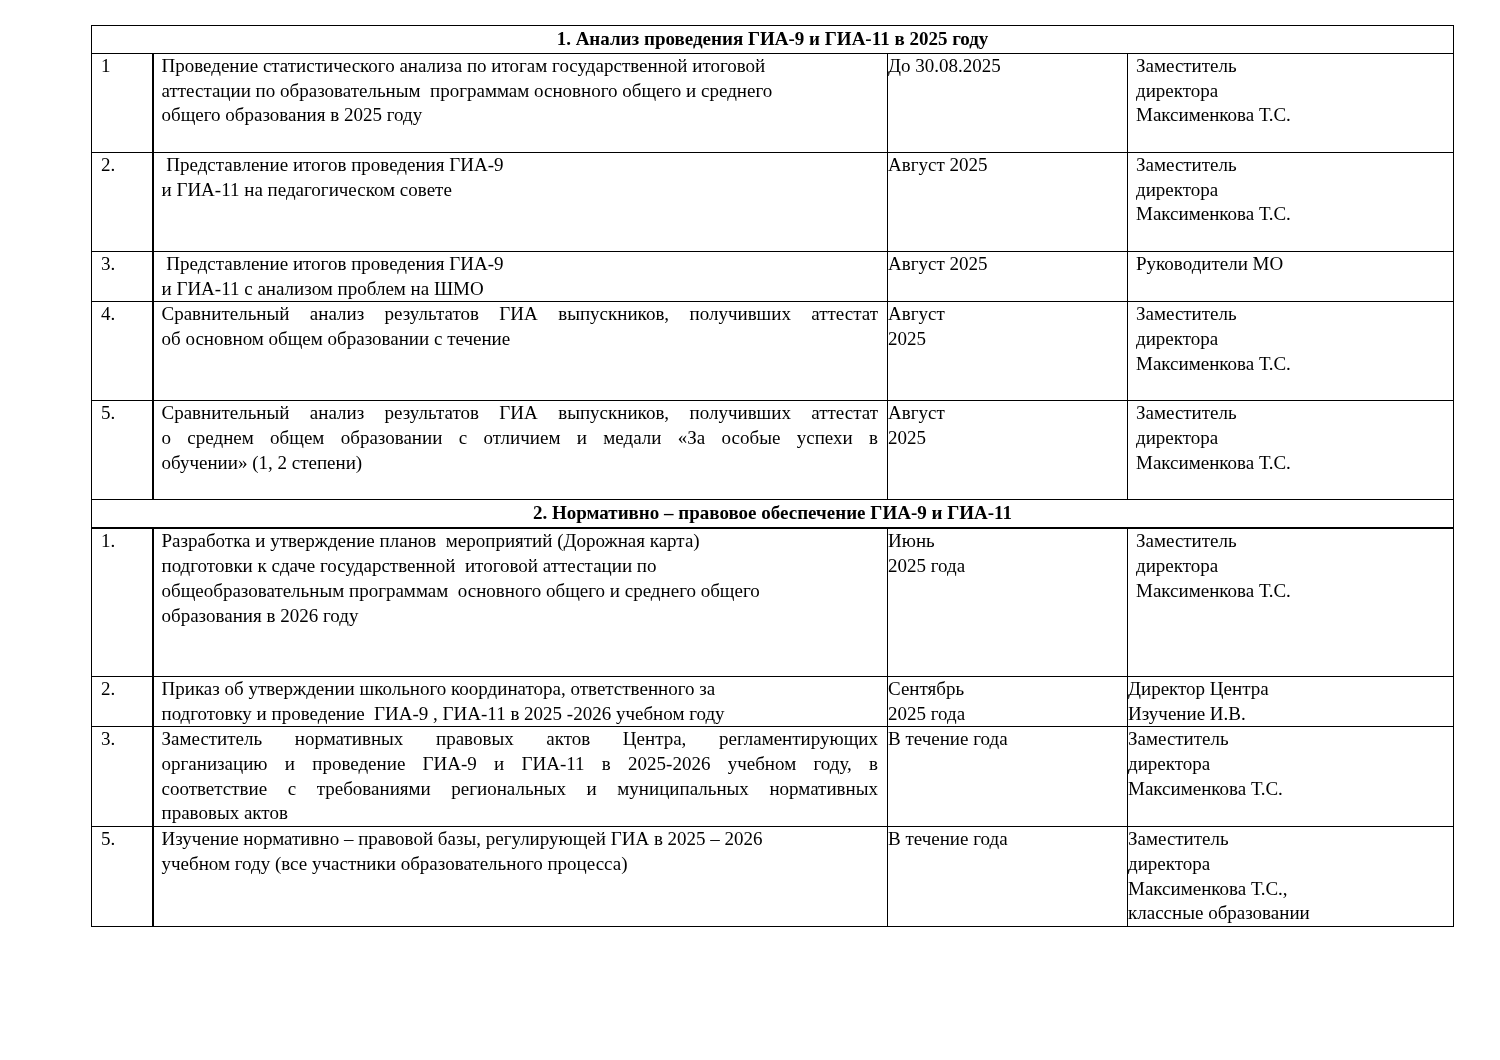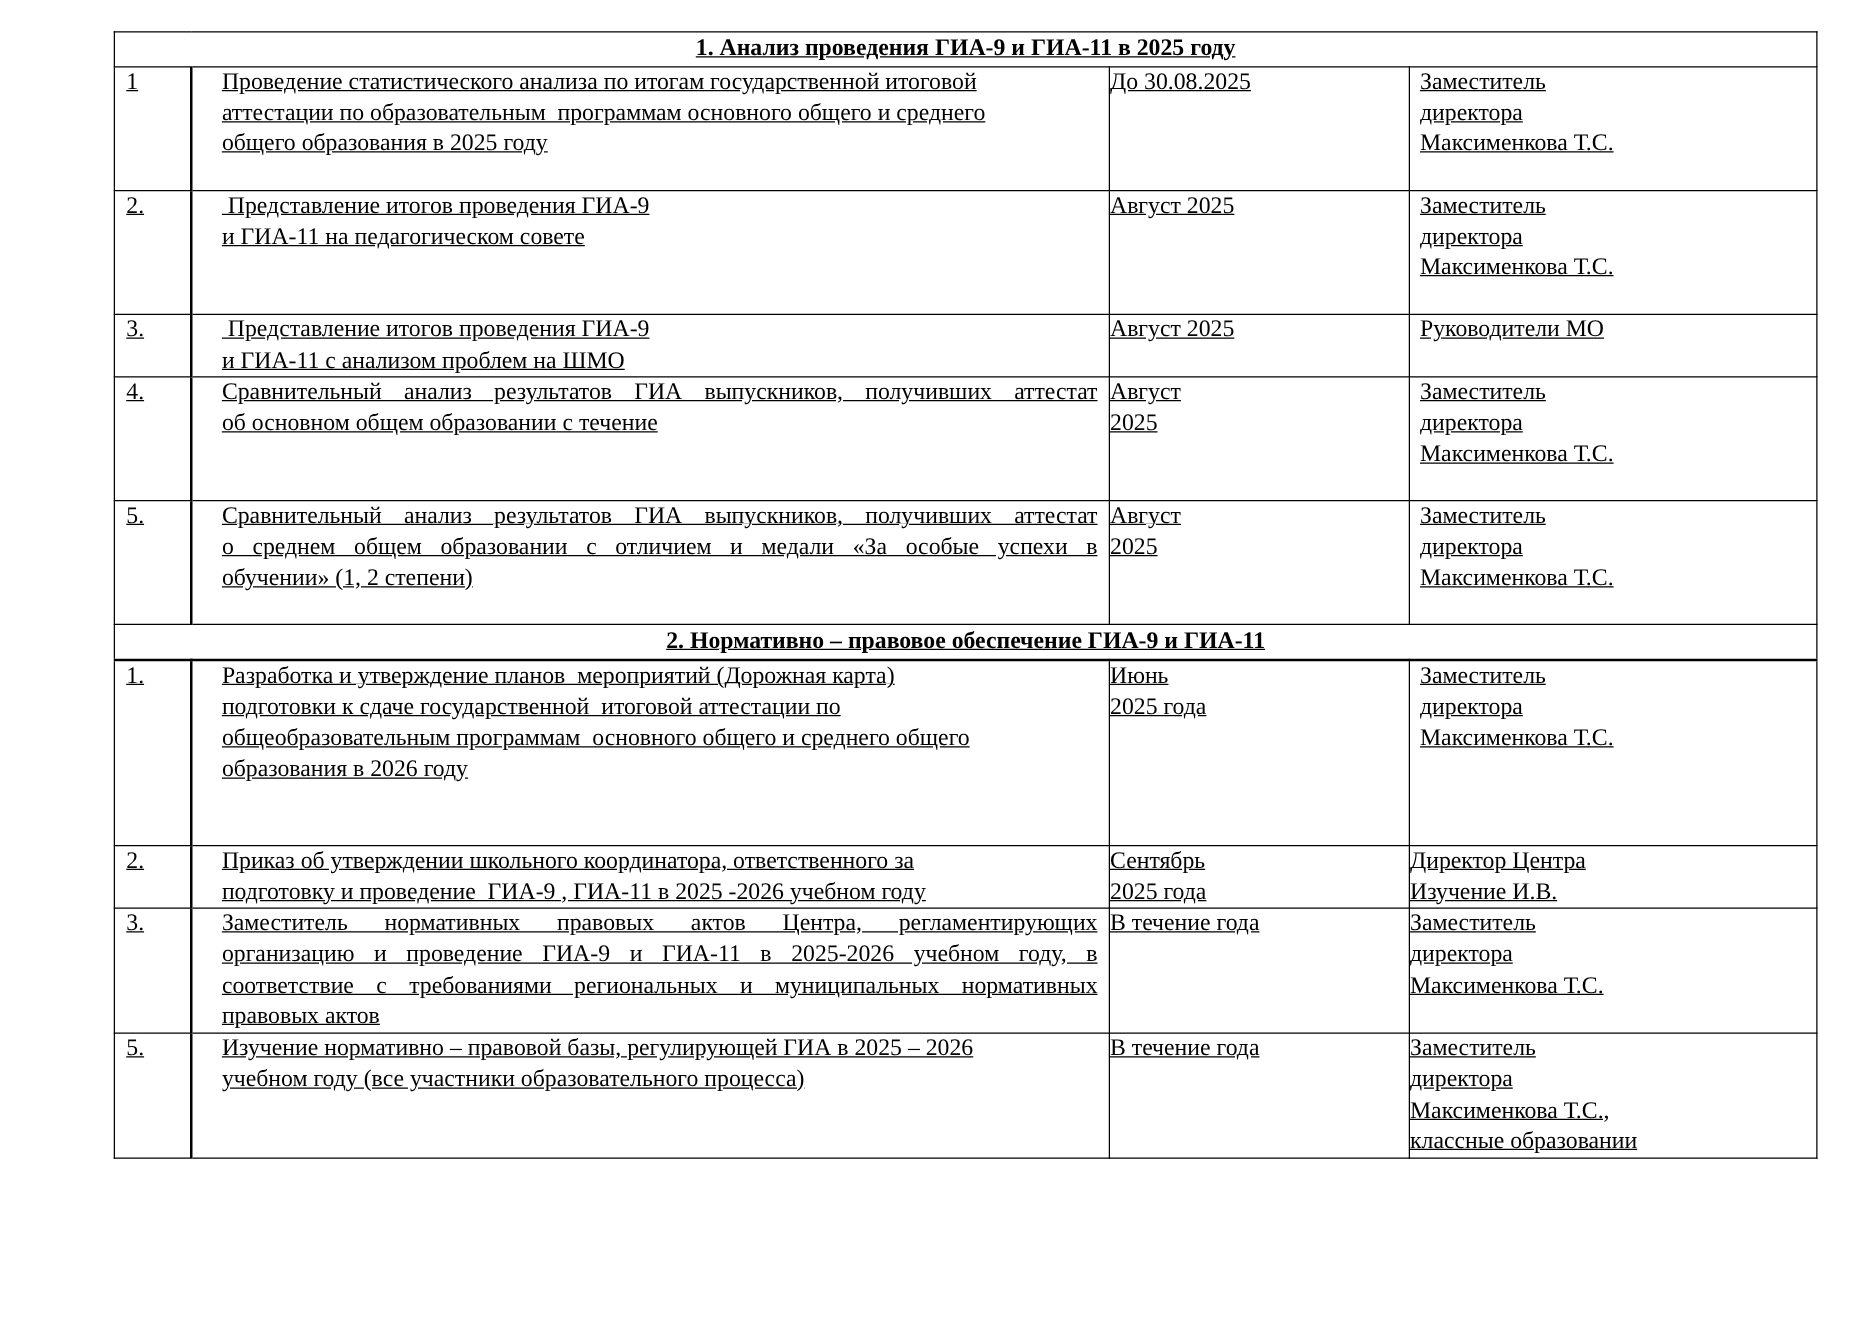--- a/index.html
+++ b/index.html
@@ -1,26 +1,26 @@
 <!DOCTYPE html>
 <html><head>
 <meta charset="utf-8">
 <style>
   html, body { margin: 0; padding: 0; background: #ffffff; }
   body { width: 1500px; height: 1060px; position: relative; overflow: hidden;
          font-family: "Liberation Serif", "DejaVu Serif", serif; color: #000; }
   .page { position: absolute; left: 91px; top: 25px; width: 1362px; }
   table { border-collapse: collapse; width: 1362px; table-layout: fixed; }
-  td, th { border: 1.5px solid #000; vertical-align: top; padding: 0; font-size: 19px; line-height: 24.7px; text-decoration: underline; }
+  td, th { border: 1.5px solid #000; vertical-align: top; padding: 0; font-size: 19px; line-height: 24.7px; }
   th { font-weight: bold; text-align: center; }
   .sec-title { font-weight: bold; text-align: center; padding: 1px 0 0 0; height: 26px; }
   .hdr th { height: 50px; padding-top: 1px; }
   .num { padding-left: 9px; }
   .num-col { border-right-width: 2.5px; }
-  .act { padding-left: 24px; padding-right: 9px; }
+  .act { padding-left: 8px; padding-right: 9px; }
   .date { text-align: left; }
   .resp { padding-left: 8px; margin-top: 42px; }
   .resp.center { text-align: left; padding-left: 0; }
   .line { display: block; white-space: pre; }
   .act .line.j { white-space: normal; text-align: justify; text-align-last: justify; }
 </style>
 </head>
 <body>
 
 <div class="page">

